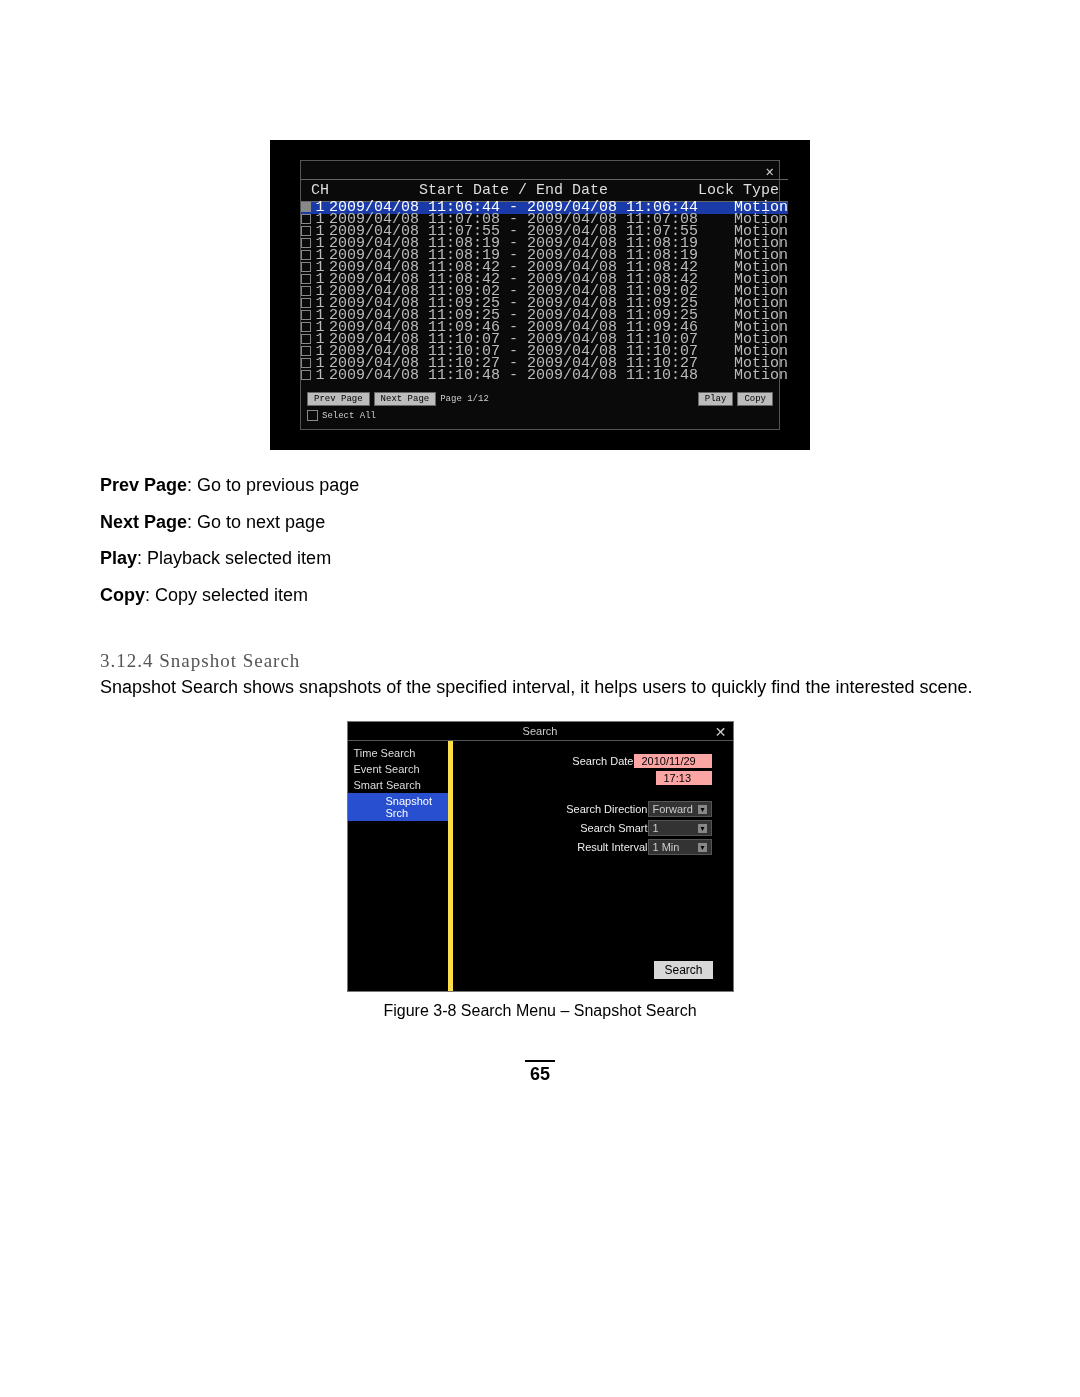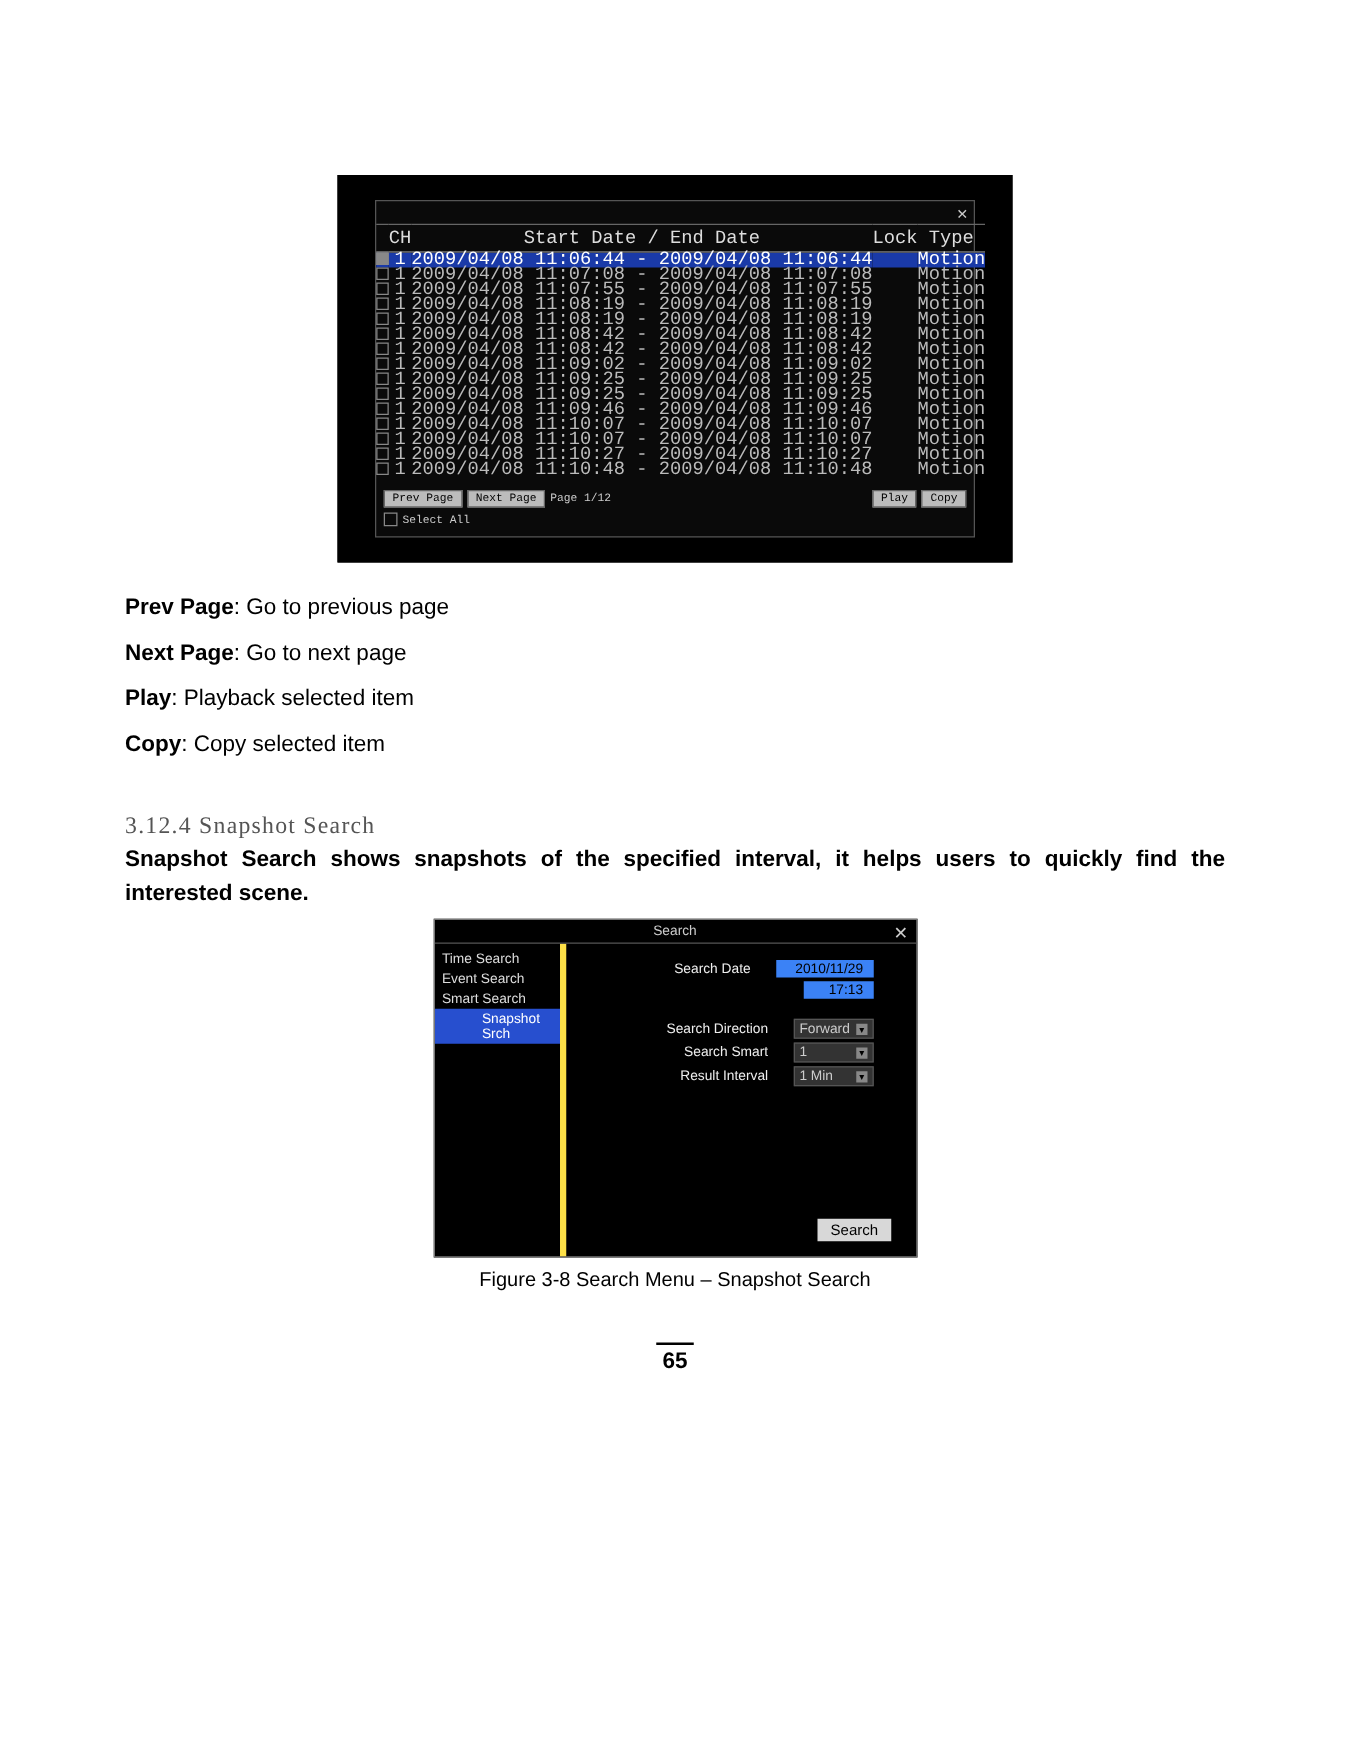--- a/index.html
+++ b/index.html
@@ -122,22 +122,21 @@
     font-size: 19px;
     color: #555;
     font-weight: normal;
     letter-spacing: 1px;
     margin: 30px 0 2px 0;
   }
   p.para {
     font-size: 18px;
     line-height: 1.5;
     text-align: justify;
-    margin: 0 0 7px 0;
-    font-weight: bold;
+    margin: 0 0 20px 0;
   }
 
   
   .search-window {
     width: 385px;
     margin: 0 auto 10px auto;
     background: #000;
     border: 1px solid #777;
     color: #eee;
     font-size: 11px;
@@ -178,34 +177,34 @@
   }
   .search-main {
     flex: 1;
     padding: 10px 18px;
     position: relative;
   }
   .s-row {
     display: flex;
     align-items: center;
     justify-content: flex-end;
-    margin: 3px 16px;
-    gap: 20px;
+    margin: 3px 3px;
+    gap: 0;
   }
   .s-row label {
     color: #eee;
     font-size: 11px;
   }
   .s-row .field {
-    background: #3b82f6;
+    background: #fca5a5;
     color: #000;
     padding: 1px 8px;
     font-size: 11px;
     min-width: 62px;
-    text-align: right;
+    text-align: left;
     display: inline-block;
   }
   .s-row .field.time { min-width: 40px; }
   .s-row .drop {
     background: #333;
     color: #ccc;
     padding: 1px 4px;
     font-size: 11px;
     width: 54px;
     display: inline-flex;

